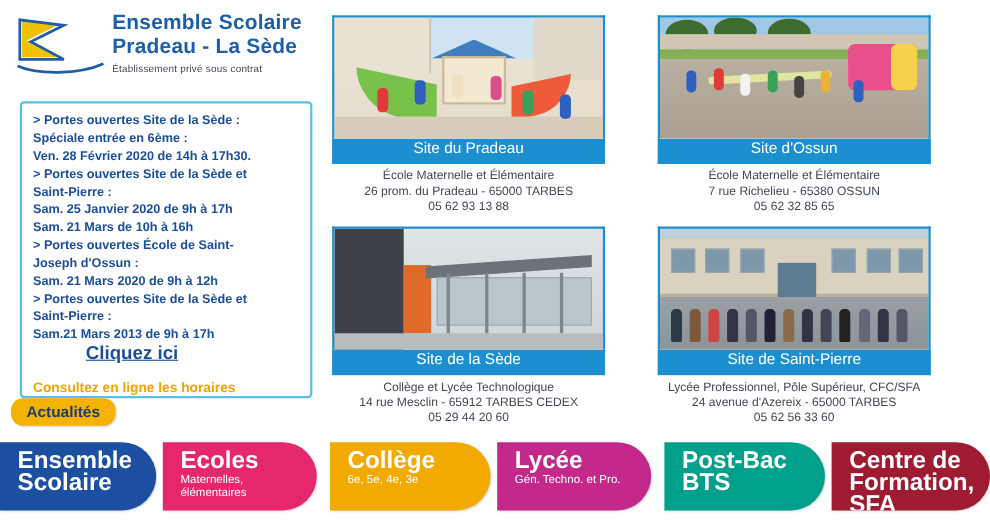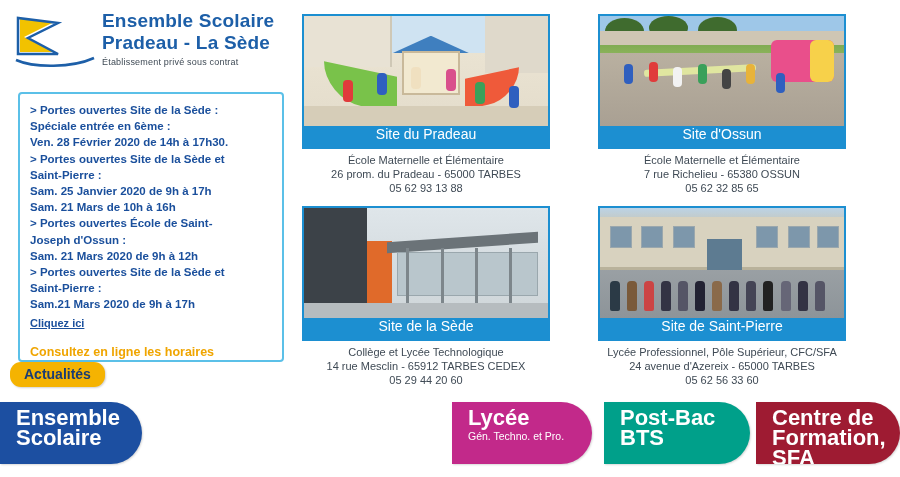--- a/index.html
+++ b/index.html
@@ -61,26 +61,27 @@
   }
   .news-line {
     color: #1a4f9c;
     font-size: 11.5px;
     font-weight: bold;
     line-height: 16.2px;
     white-space: nowrap;
   }
   .news-link {
     color: #1a4f9c;
-    font-size: 11px;
+    font-size: 17px;
     font-weight: bold;
     text-decoration: underline;
     line-height: 16.2px;
     display: inline-block;
     cursor: pointer;
+    margin-left: 48px;
   }
   .news-consult {
     color: #f0a500;
     font-size: 12.5px;
     font-weight: bold;
     margin-top: 14px;
     white-space: nowrap;
   }
 
   .actualites-tab {
@@ -236,21 +237,21 @@
     <div class="news-line">Ven. 28 Février 2020 de 14h à 17h30.</div>
     <div class="news-line">&gt; Portes ouvertes Site de la Sède et</div>
     <div class="news-line">Saint-Pierre :</div>
     <div class="news-line">Sam. 25 Janvier 2020 de 9h à 17h</div>
     <div class="news-line">Sam. 21 Mars de 10h à 16h</div>
     <div class="news-line">&gt; Portes ouvertes École de Saint-</div>
     <div class="news-line">Joseph d'Ossun :</div>
     <div class="news-line">Sam. 21 Mars 2020 de 9h à 12h</div>
     <div class="news-line">&gt; Portes ouvertes Site de la Sède et</div>
     <div class="news-line">Saint-Pierre :</div>
-    <div class="news-line">Sam.21 Mars 2020 de 9h à 17h</div>
+    <div class="news-line">Sam.21 Mars 2013 de 9h à 17h</div>
     <a class="news-link" href="#">Cliquez ici</a>
     <div class="news-consult">Consultez en ligne les horaires</div>
   </div>
 
   <div class="actualites-tab">Actualités</div>
 
   <div class="card" id="card-pradeau">
     <div class="card-img-wrap">
       <div class="ph ph-pradeau">
         <div class="bld"></div>
@@ -358,20 +359,29 @@
       <div>05 62 56 33 60</div>
     </div>
   </div>
 
   <div class="nav-bar">
     <div class="ribbon two-line" id="rb-0">
       <div class="r-title">Ensemble
 Scolaire</div>
       <div class="r-sub"></div>
     </div>
+    <div class="ribbon" id="rb-1">
+      <div class="r-title">Ecoles</div>
+      <div class="r-sub">Maternelles,
+élémentaires</div>
+    </div>
+    <div class="ribbon" id="rb-2">
+      <div class="r-title">Collège</div>
+      <div class="r-sub">6e, 5e, 4e, 3e</div>
+    </div>
     <div class="ribbon" id="rb-3">
       <div class="r-title">Lycée</div>
       <div class="r-sub">Gén. Techno. et Pro.</div>
     </div>
     <div class="ribbon two-line" id="rb-5">
       <div class="r-title">Centre de
 Formation, SFA</div>
       <div class="r-sub"></div>
     </div>
     <div class="ribbon two-line" id="rb-4">

